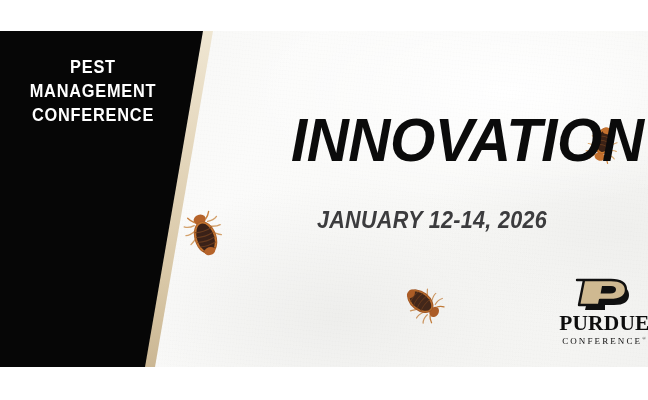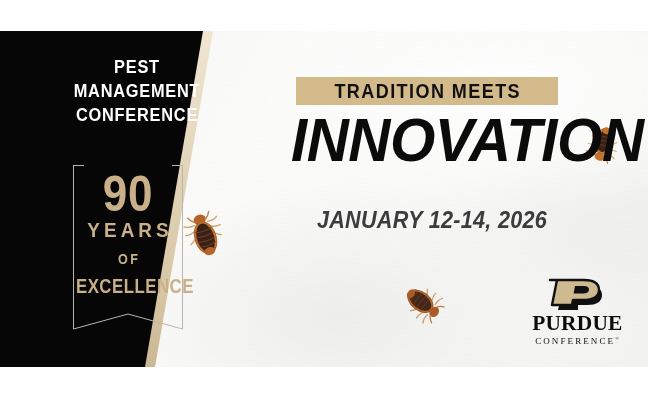--- a/index.html
+++ b/index.html
@@ -57,21 +57,21 @@
     left: 0; top: 0;
     width: 230px; height: 336px;
     background: #060606;
     clip-path: polygon(0 0, 203px 0, 145px 336px, 0 336px);
   }
 
   
   .left-content {
     position: absolute;
     left: 0; top: 0;
-    width: 190px; height: 265px; margin-left: 44px;
+    width: 190px; height: 265px;
   }
   .conf-title {
     position: absolute;
     left: 0; top: 24px;
     width: 186px;
     text-align: center;
     color: #ffffff;
     font-family: "Liberation Sans Narrow", "Liberation Sans", sans-serif;
     font-weight: 700;
     font-size: 19px;
@@ -239,21 +239,21 @@
     line-height: 26px;
     letter-spacing: 0.3px;
     transform: scaleX(.9);
     transform-origin: 50% 50%;
     white-space: nowrap;
   }
 
   
   .purdue-logo {
     position: absolute;
-    left: 533px;
+    left: 560px;
     top: 245px;
     width: 86px;
     height: 72px;
   }
   .purdue-p { position: absolute; left: 9px; top: 0; }
   .purdue-word {
     position: absolute;
     left: 0; top: 36px;
     width: 86px;
     text-align: center;
@@ -363,42 +363,22 @@
   <div class="black-panel"></div>
 
   <div class="left-content">
 
     <div class="conf-title">
       <span class="ln">PEST</span>
       <span class="ln">MANAGEMENT</span>
       <span class="ln">CONFERENCE</span>
     </div>
 
-    <div class="badge">
-      <div class="badge-frame">
-        <span class="tick-tl"></span>
-        <span class="tick-tr"></span>
-        <span class="edge-l"></span>
-        <span class="edge-r"></span>
-        <div class="badge-chev">
-          <svg width="110" height="52" viewBox="0 0 110 52">
-            <polyline points="0.5,0 0.5,44 55,29 109.5,44 109.5,0" fill="none" stroke="#b9b5ad" stroke-width="1"></polyline>
-          </svg>
-        </div>
-      </div>
-      <div class="badge-90">90</div>
-      <div class="badge-years">YEARS</div>
-      <div class="badge-of">OF</div>
-      <div class="badge-exc">EXCELLENCE</div>
-    </div>
-  </div>
-
-  <div class="gold-band">
-    <div class="gold-band-text">TRADITION MEETS</div>
-  </div>
+  </div>
+
 
   <div class="headline">INNOVATION</div>
 
   <div class="dateline">JANUARY 12-14, 2026</div>
 
   <div class="purdue-logo">
     <div class="purdue-p">
       <svg width="68" height="36" viewBox="0 0 68 36">
         <g>
           <path d="M12 10 L46 10 Q60 10 60 19 Q60 29 45 29 L36 29 L36 34 L16 34 L22 10 Z" fill="#101010"></path>

